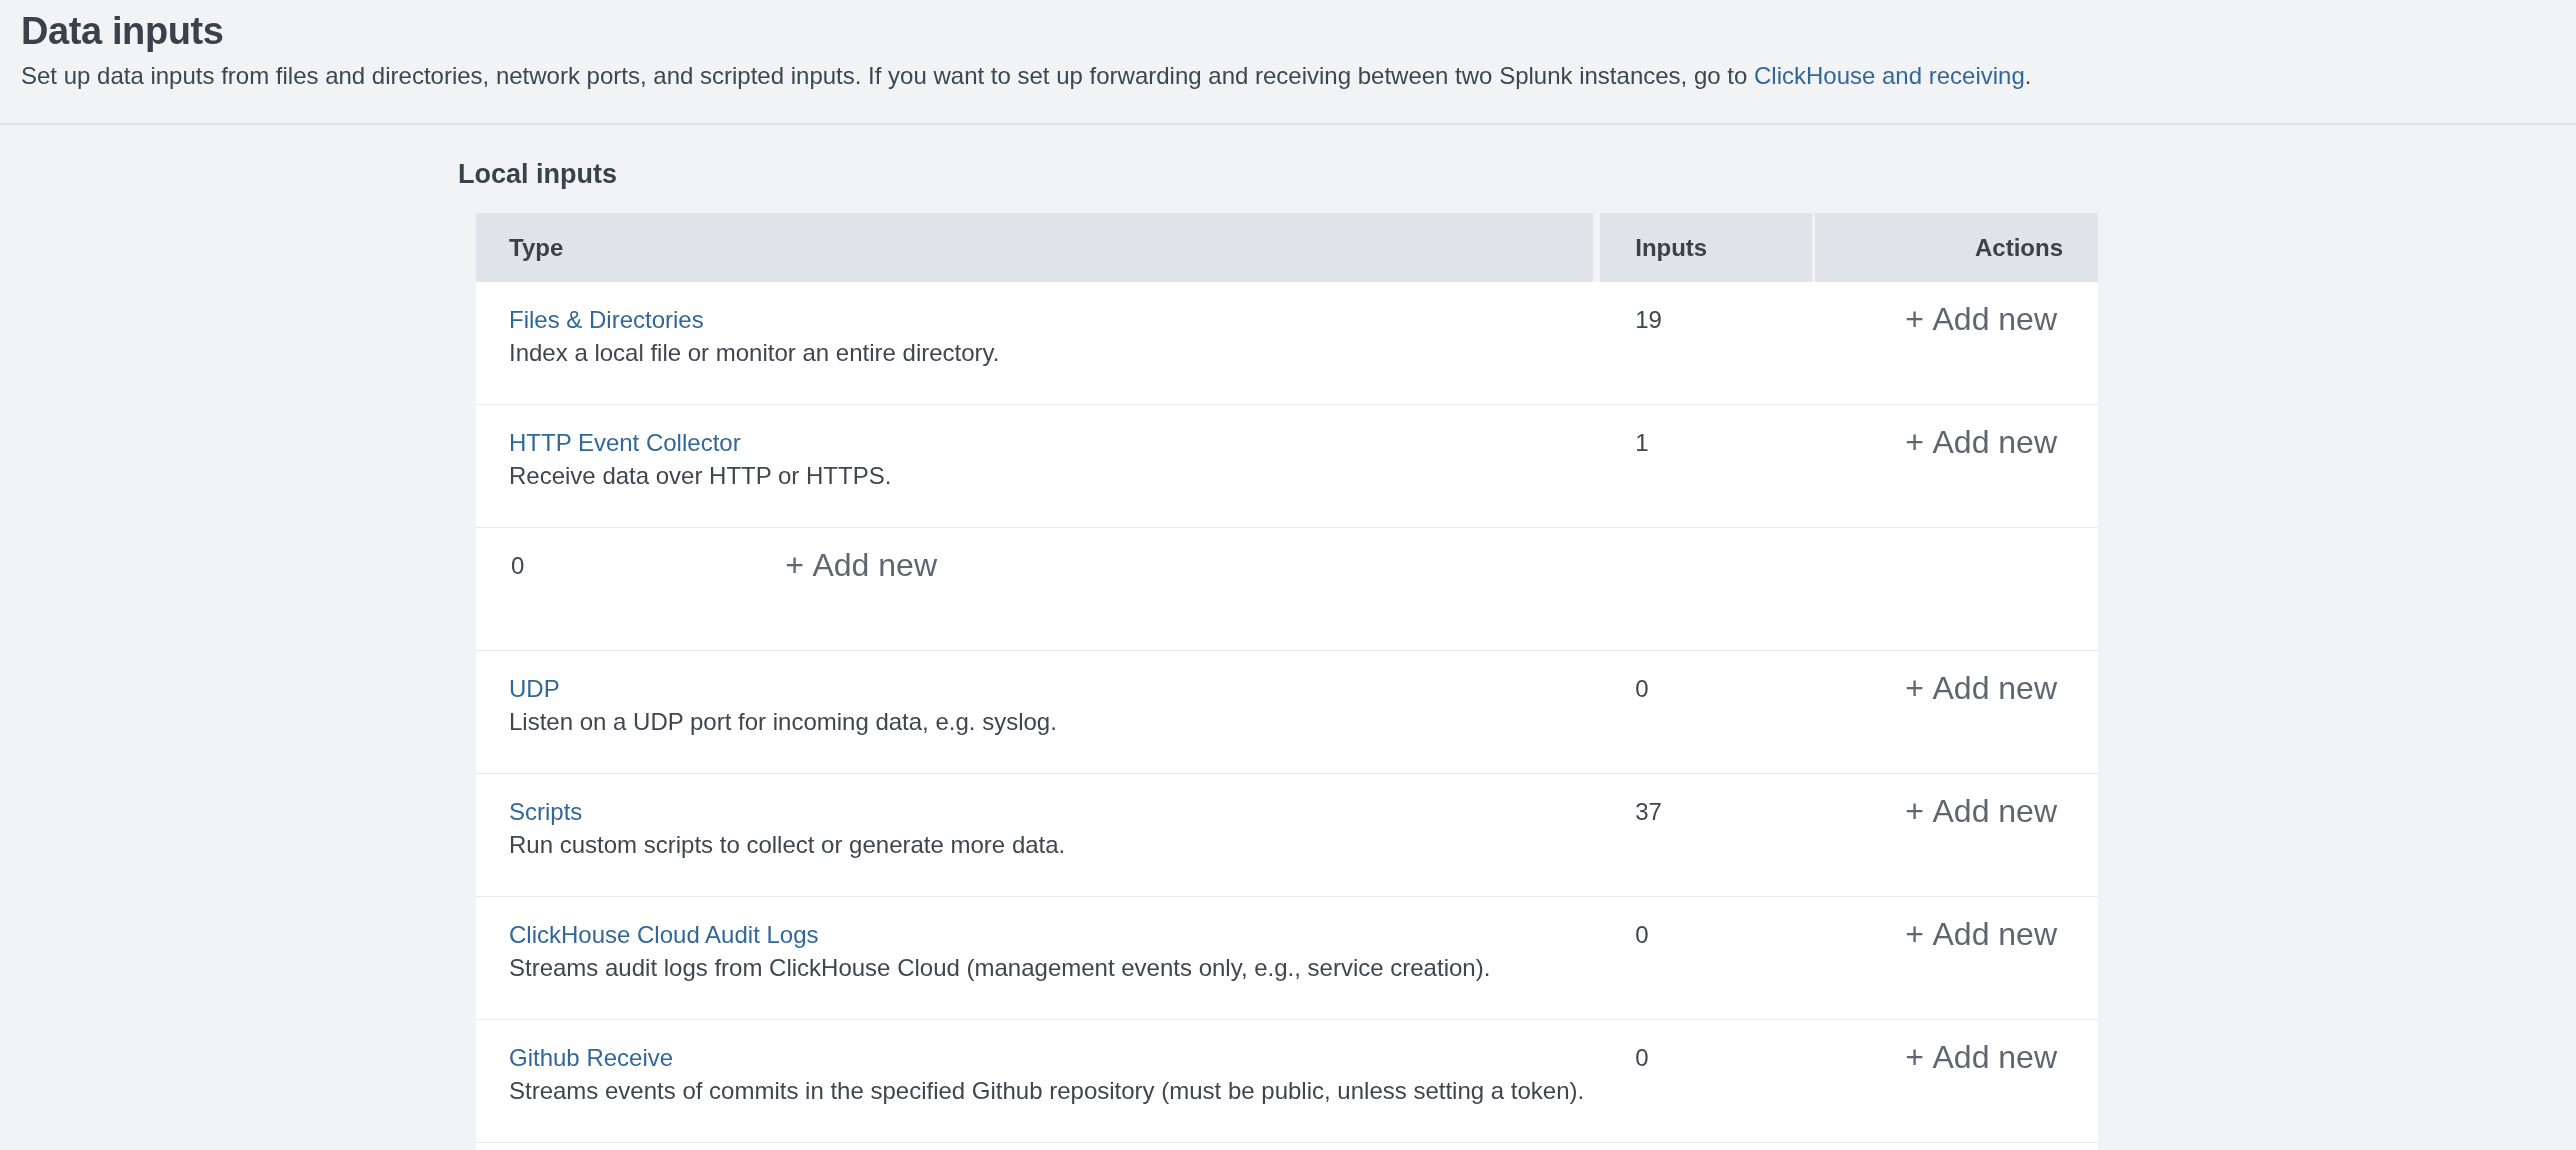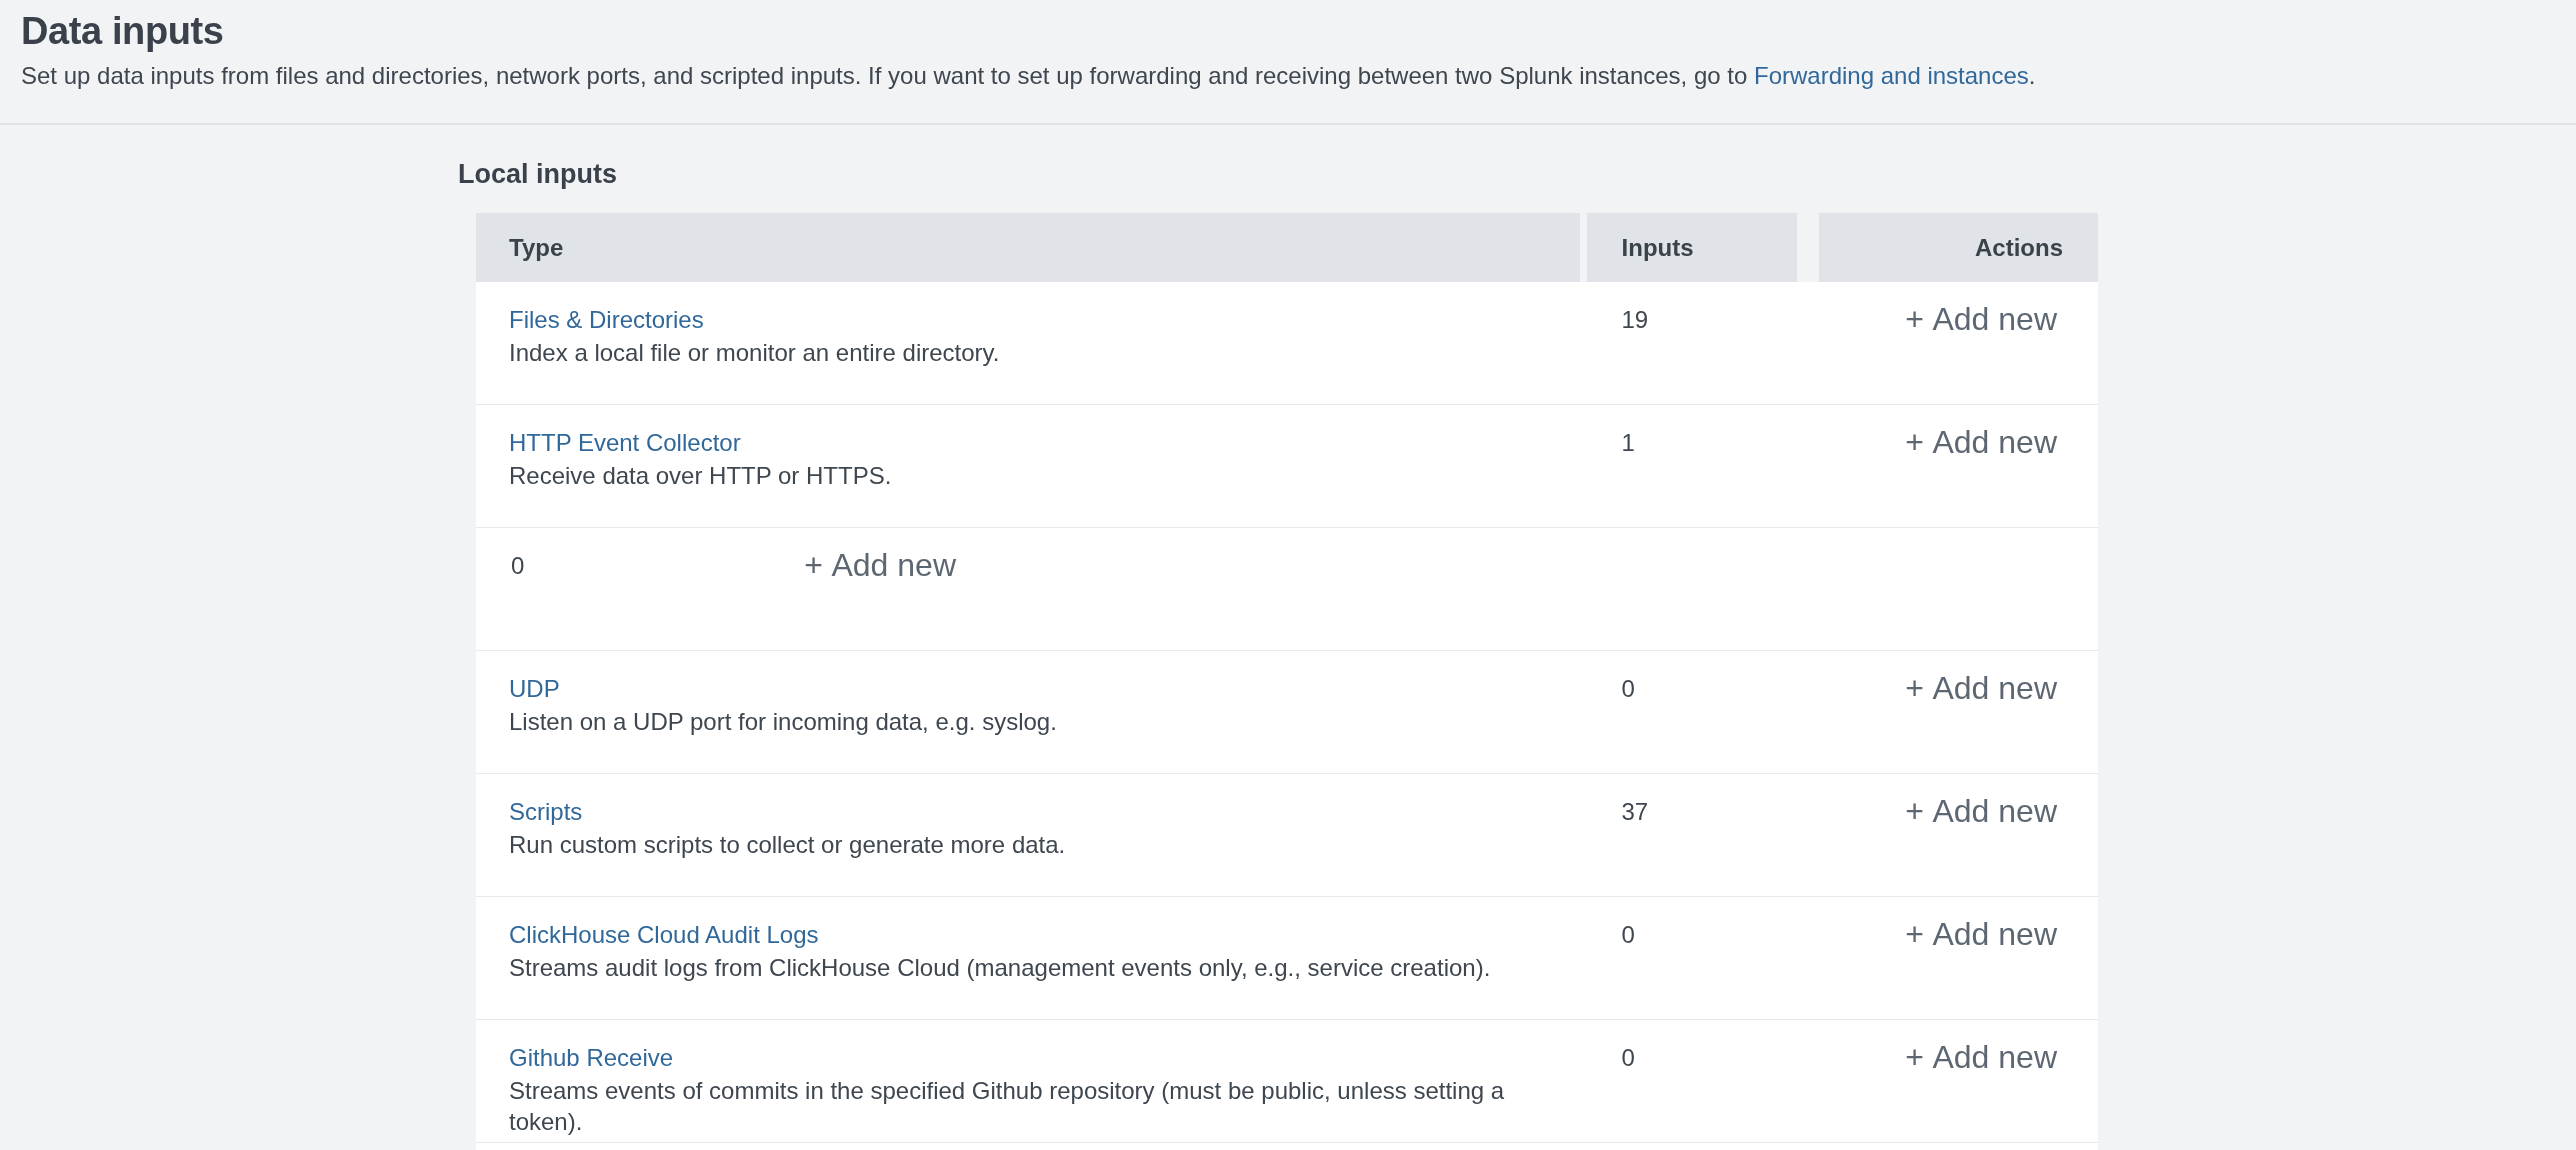--- a/index.html
+++ b/index.html
@@ -53,21 +53,21 @@
     width:1622px;
   }
   .thead{display:flex;height:69px;}
   .th{
     background:var(--header_bg);
     color:var(--header_text);
     font-size:24px;font-weight:700;
     display:flex;align-items:center;
   }
   .col-type{width:1128px;margin-right:7px;}
-  .col-inputs{width:214px;margin-right:22px;}
+  .col-inputs{width:214px;margin-right:3px;}
   .col-actions{width:285px;}
   .th.col-type{padding-left:33px;}
   .th.col-inputs{padding-left:35px;}
   .th.col-actions{justify-content:flex-end;padding-right:35px;}
   .row{
     display:flex;height:123px;
     background:var(--row_bg);
     border-bottom:1.7px solid var(--row_separator);
   }
   .cell{padding-top:21.6px;}
@@ -97,21 +97,21 @@
     white-space:nowrap;
   }
   .add-new .plus{margin-right:8.6px;}
   .stub-row{height:17px;background:var(--row_bg);}
 </style>
 </head>
 <body>
 
 <header class="page-header">
   <h1 class="page-title">Data inputs</h1>
-  <p class="page-subtitle"><span>Set up data inputs from files and directories, network ports, and scripted inputs. If you want to set up forwarding and receiving between two Splunk instances, go to </span><a>Forwarding and instances</a><span>.</span></p>
+  <p class="page-subtitle"><span>Set up data inputs from files and directories, network ports, and scripted inputs. If you want to set up forwarding and receiving between two Splunk instances, go to </span><a>ClickHouse and receiving</a><span>.</span></p>
 </header>
 
 <main>
   <h2 class="section-heading">Local inputs</h2>
 
   <div class="inputs-table">
     <div class="thead">
       <div class="th col-type">Type</div>
       <div class="th col-inputs">Inputs</div>
       <div class="th col-actions">Actions</div>

